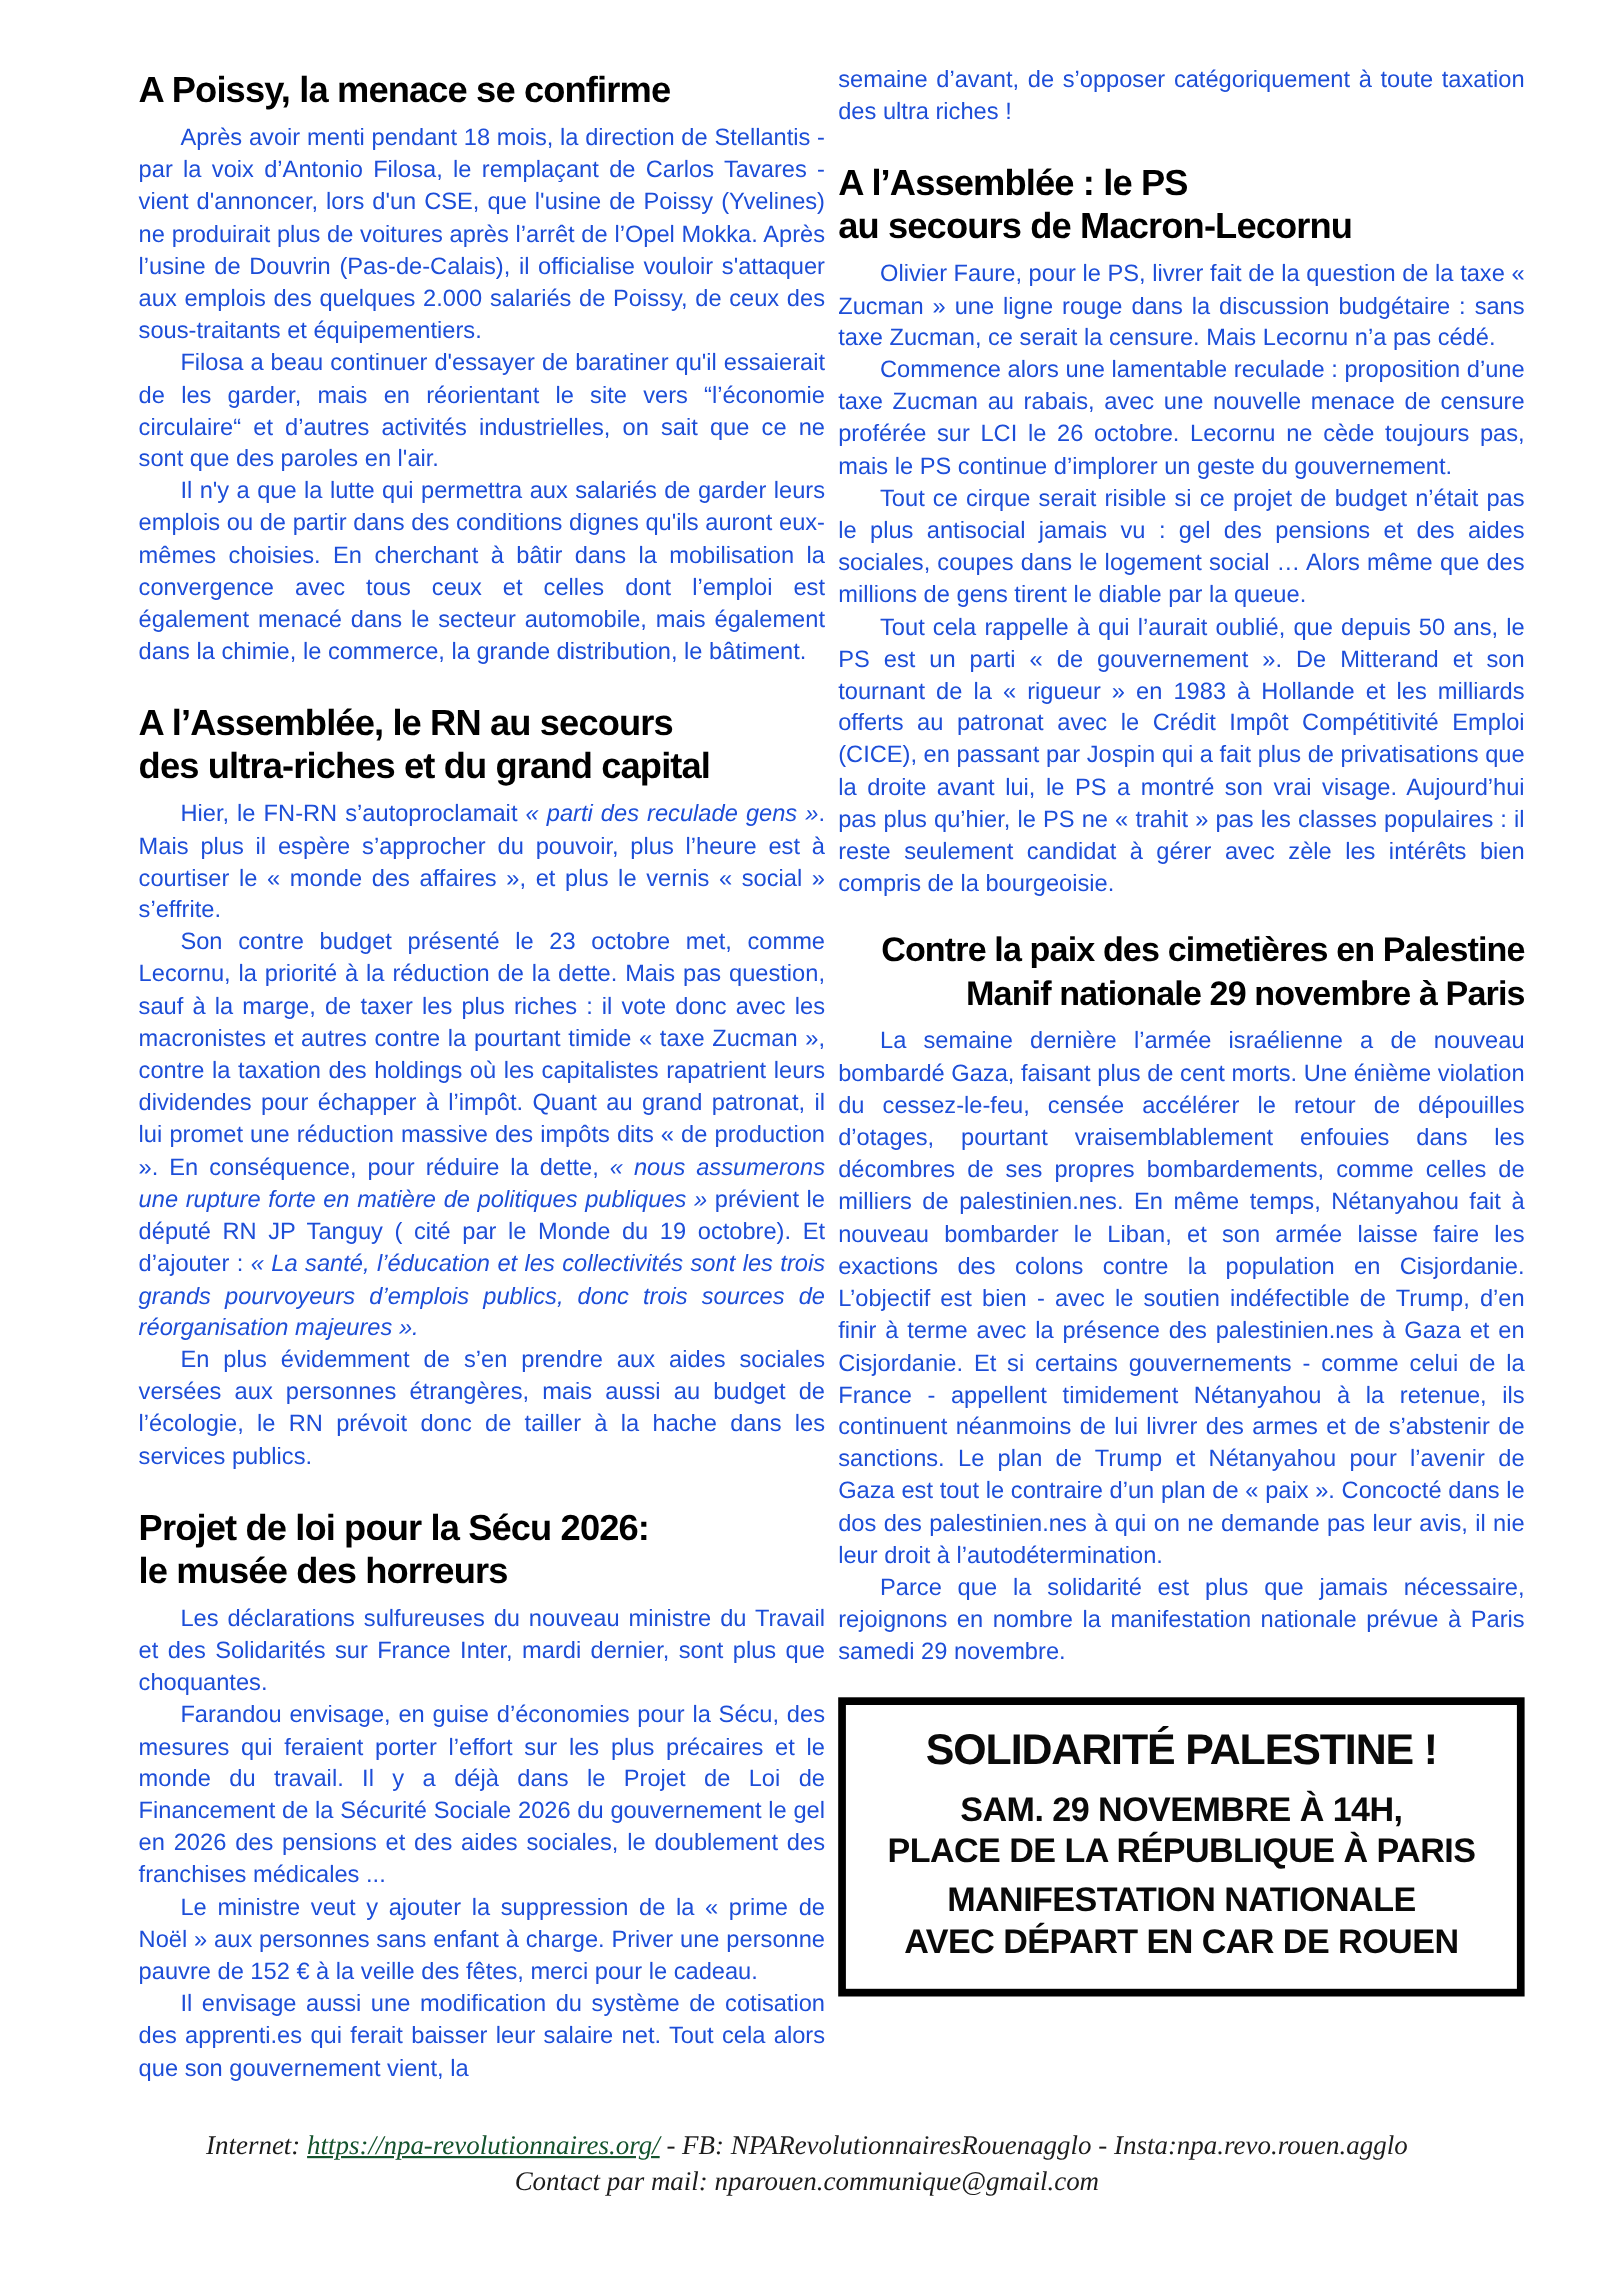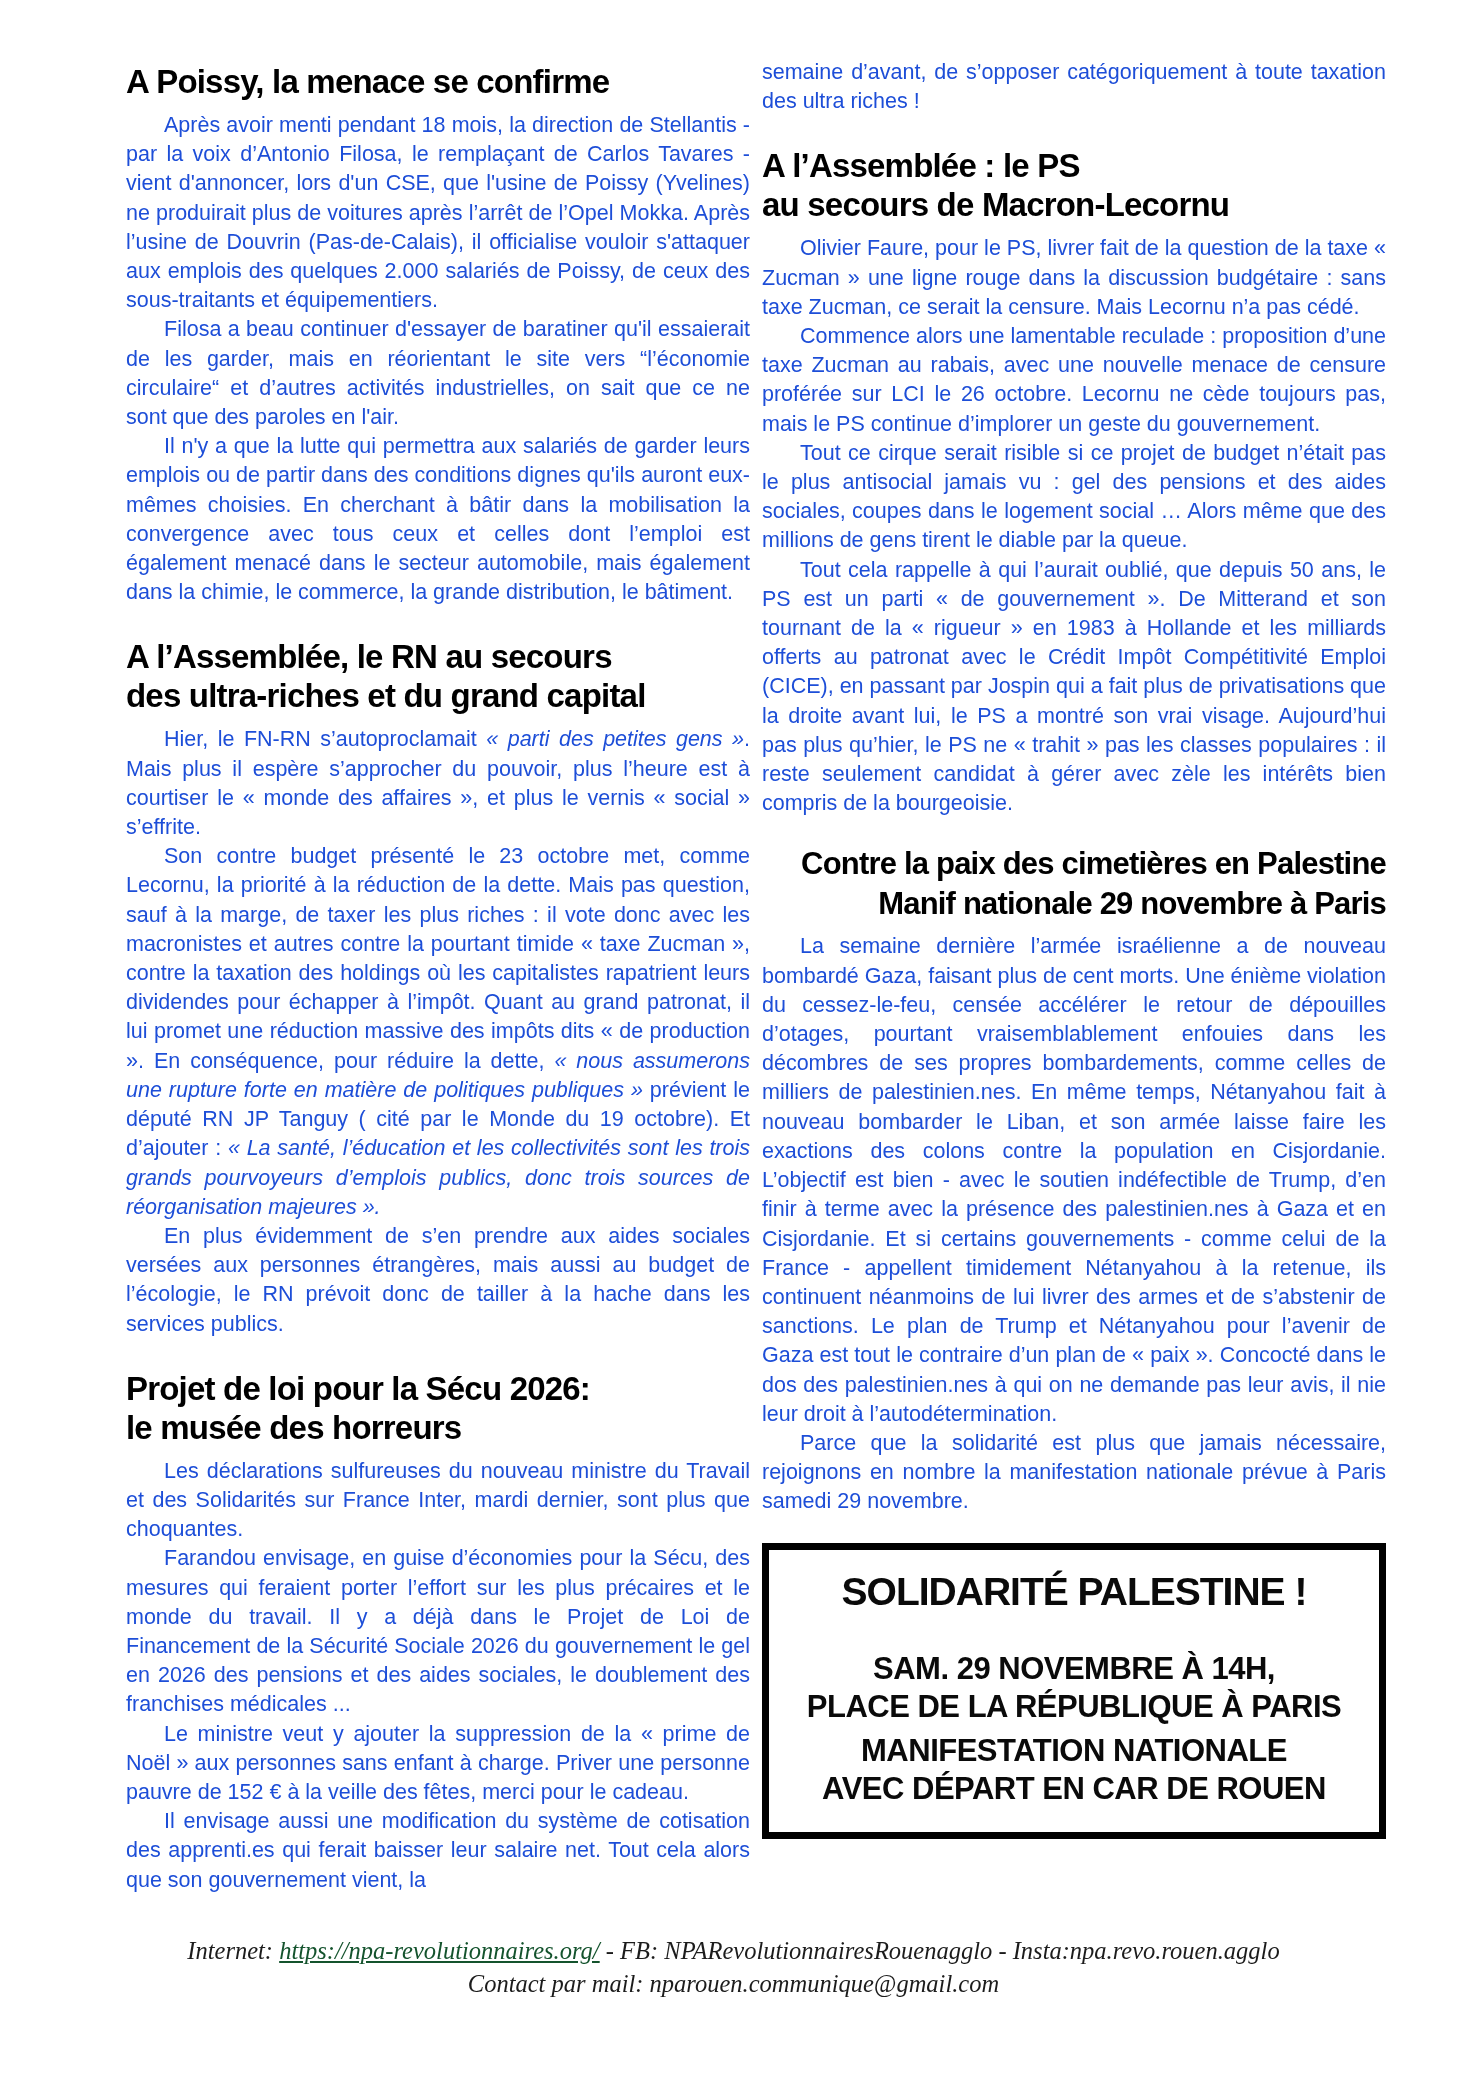--- a/index.html
+++ b/index.html
@@ -52,21 +52,21 @@
     background: #fff;
     text-align: center;
     padding: 20px 6px 24px 6px;
   }
   .box-title {
     font-weight: 700;
     font-size: 39px;
     line-height: 44px;
     letter-spacing: -1px;
     color: #0a0a0a;
-    margin-bottom: 36px;
+    margin-bottom: 12px;
   }
   .box-group { margin-top: 6px; }
   .box-group:first-of-type { margin-top: 0; }
   .box-line {
     font-weight: 700;
     font-size: 31px;
     line-height: 38px;
     letter-spacing: -0.5px;
     color: #0a0a0a;
   }
@@ -94,21 +94,21 @@
     <div class="h">
       <div>A Poissy, la menace se confirme</div>
     </div>
     <p class="body-par"><span>Après avoir menti pendant 18 mois, la direction de Stellantis - par la voix d’Antonio Filosa, le remplaçant de Carlos Tavares - vient d'annoncer, lors d'un CSE, que l'usine de Poissy (Yvelines) ne produirait plus de voitures après l’arrêt de l’Opel Mokka. Après l’usine de Douvrin (Pas-de-Calais), il officialise vouloir s'attaquer aux emplois des quelques 2.000 salariés de Poissy, de ceux des sous-traitants et équipementiers.</span></p>
     <p class="body-par"><span>Filosa a beau continuer d'essayer de baratiner qu'il essaierait de les garder, mais en réorientant le site vers “l’économie circulaire“ et d’autres activités industrielles, on sait que ce ne sont que des paroles en l'air.</span></p>
     <p class="body-par"><span>Il n'y a que la lutte qui permettra aux salariés de garder leurs emplois ou de partir dans des conditions dignes qu'ils auront eux-mêmes choisies. En cherchant à bâtir dans la mobilisation la convergence avec tous ceux et celles dont l’emploi est également menacé dans le secteur automobile, mais également dans la chimie, le commerce, la grande distribution, le bâtiment.</span></p>
     <div class="h">
       <div>A l’Assemblée, le RN au secours</div>
       <div>des ultra-riches et du grand capital</div>
     </div>
-    <p class="body-par"><span>Hier, le FN-RN s’autoproclamait </span><em>« parti des petites gens »</em><span>. Mais plus il espère s’approcher du pouvoir, plus l’heure est à courtiser le « monde des affaires », et plus le vernis « social » s’effrite.</span></p>
+    <p class="body-par"><span>Hier, le FN-RN s’autoproclamait </span><em>« parti des reculade gens »</em><span>. Mais plus il espère s’approcher du pouvoir, plus l’heure est à courtiser le « monde des affaires », et plus le vernis « social » s’effrite.</span></p>
     <p class="body-par"><span>Son contre budget présenté le 23 octobre met, comme Lecornu, la priorité à la réduction de la dette. Mais pas question, sauf à la marge, de taxer les plus riches : il vote donc avec les macronistes et autres contre la pourtant timide « taxe Zucman », contre la taxation des holdings où les capitalistes rapatrient leurs dividendes pour échapper à l’impôt. Quant au grand patronat, il lui promet une réduction massive des impôts dits « de production ». En conséquence, pour réduire la dette, </span><em>« nous assumerons une rupture forte en matière de politiques publiques »</em><span> prévient le député RN JP Tanguy ( cité par le Monde du 19 octobre). Et d’ajouter : </span><em>« La santé, l’éducation et les collectivités sont les trois grands pourvoyeurs d’emplois publics, donc trois sources de réorganisation majeures ».</em></p>
     <p class="body-par"><span>En plus évidemment de s’en prendre aux aides sociales versées aux personnes étrangères, mais aussi au budget de l’écologie, le RN prévoit donc de tailler à la hache dans les services publics.</span></p>
     <div class="h">
       <div>Projet de loi pour la Sécu 2026:</div>
       <div>le musée des horreurs</div>
     </div>
     <p class="body-par"><span>Les déclarations sulfureuses du nouveau ministre du Travail et des Solidarités sur France Inter, mardi dernier, sont plus que choquantes.</span></p>
     <p class="body-par"><span>Farandou envisage, en guise d’économies pour la Sécu, des mesures qui feraient porter l’effort sur les plus précaires et le monde du travail. Il y a déjà dans le Projet de Loi de Financement de la Sécurité Sociale 2026 du gouvernement le gel en 2026 des pensions et des aides sociales, le doublement des franchises médicales ...</span></p>
     <p class="body-par"><span>Le ministre veut y ajouter la suppression de la « prime de Noël » aux personnes sans enfant à charge. Priver une personne pauvre de 152 € à la veille des fêtes, merci pour le cadeau.</span></p>
     <p class="body-par"><span>Il envisage aussi une modification du système de cotisation des apprenti.es qui ferait baisser leur salaire net. Tout cela alors que son gouvernement vient, la</span></p>

